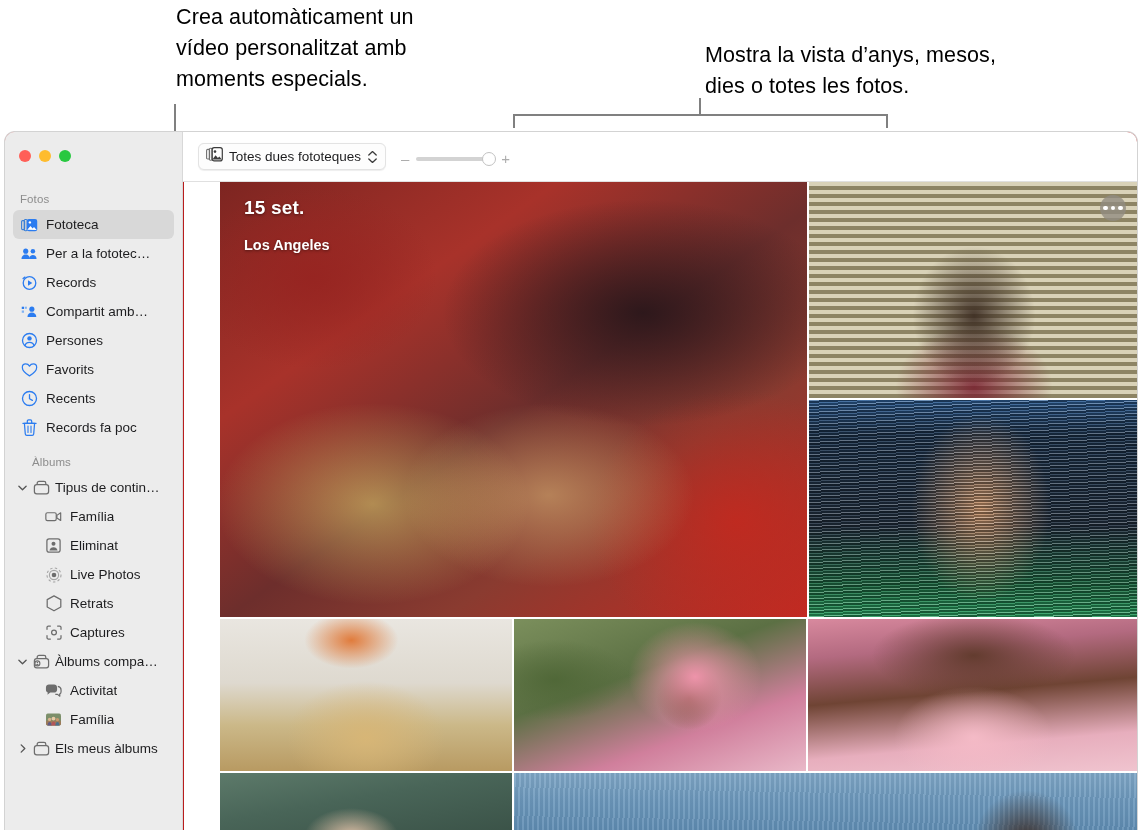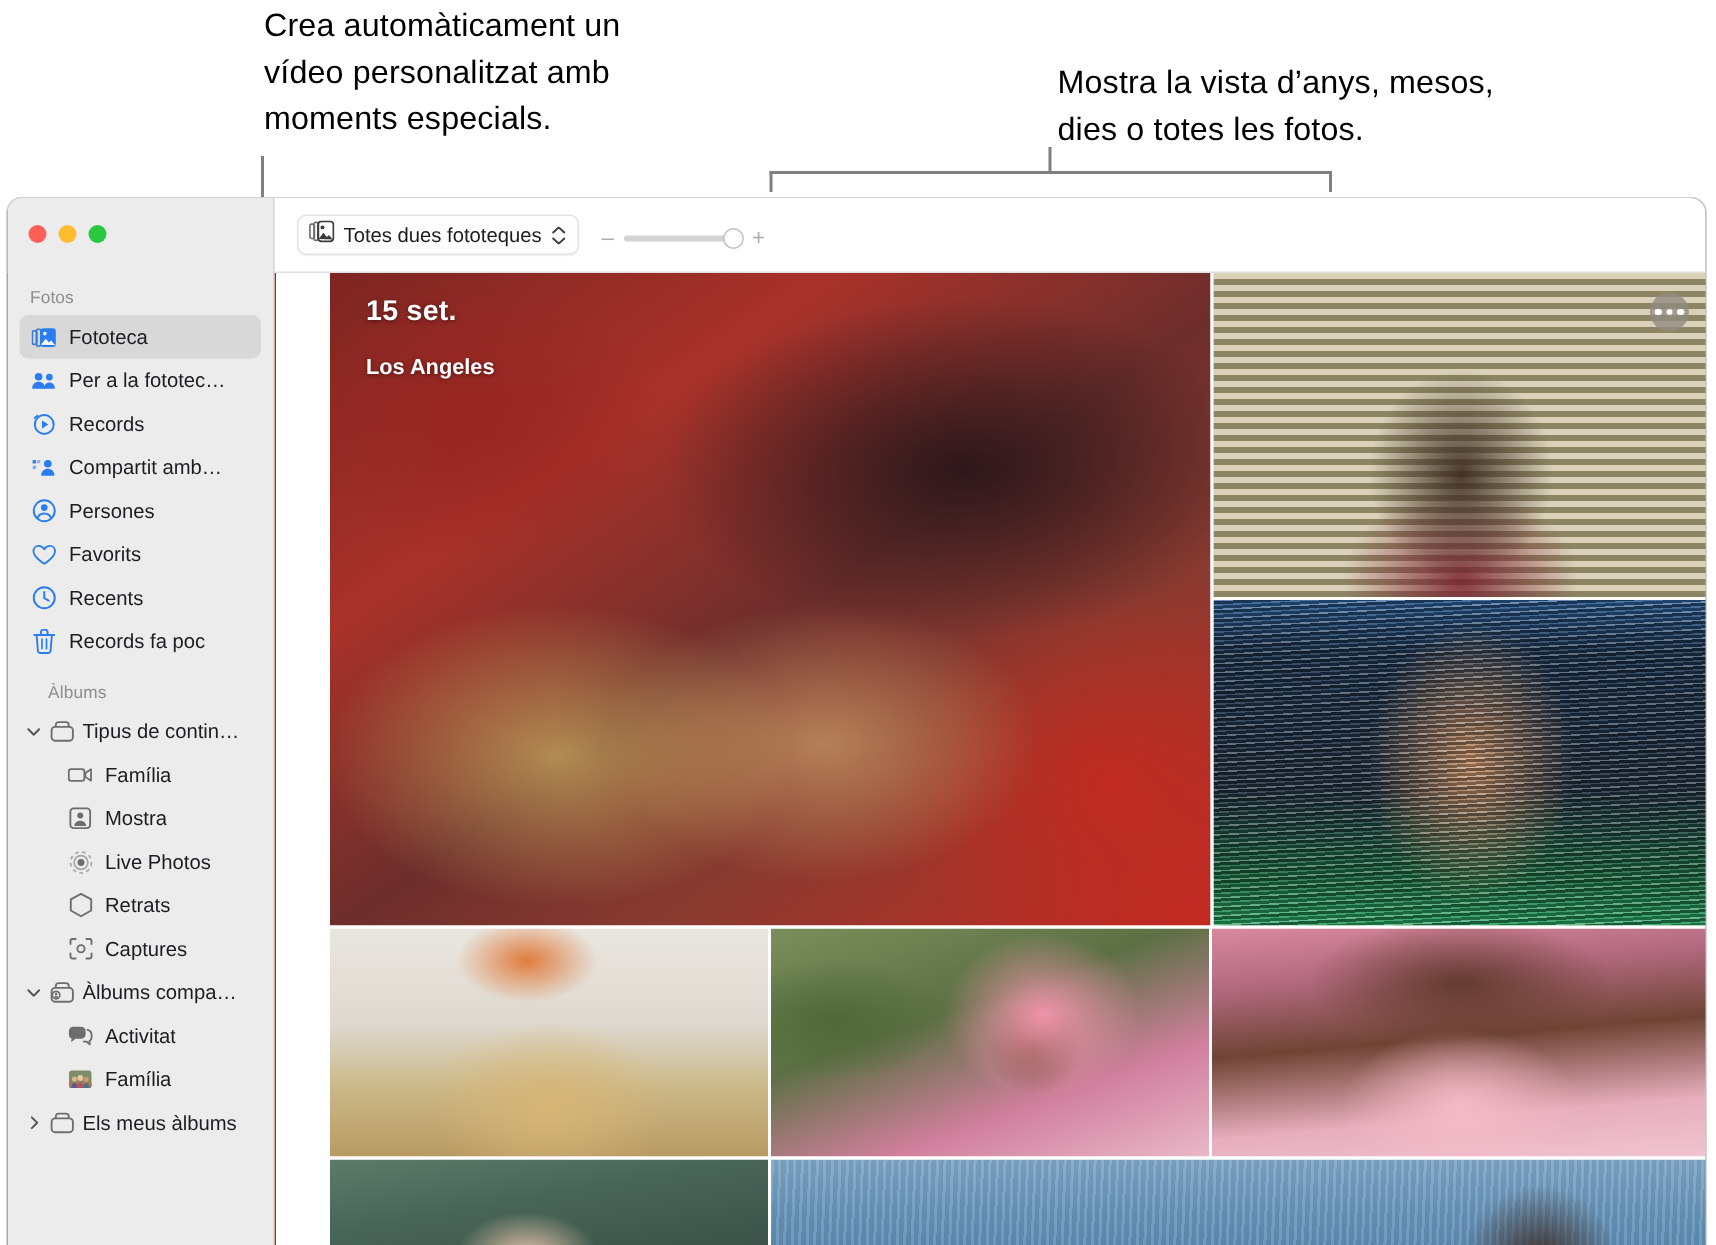--- a/index.html
+++ b/index.html
@@ -379,21 +379,21 @@
       </div>
 
       <div class="sb-item child">
         <span class="sb-ico">
           <svg width="15" height="15" viewBox="0 0 15 15">
             <rect x="0.9" y="0.9" width="13.2" height="13.2" rx="2.2" fill="none" stroke="#6d6d6d" stroke-width="1.25"></rect>
             <circle cx="7.5" cy="5.7" r="2" fill="#6d6d6d"></circle>
             <path d="M3.4 12.6 C3.8 10.3 5.5 9.2 7.5 9.2 C9.5 9.2 11.2 10.3 11.6 12.6 Z" fill="#6d6d6d"></path>
           </svg>
         </span>
-        <span class="sbl">Mostra</span>
+        <span class="sbl">Eliminat</span>
       </div>
 
       <div class="sb-item child">
         <span class="sb-ico">
           <svg width="16" height="16" viewBox="0 0 16 16">
             <circle cx="8" cy="8" r="2.3" fill="#6d6d6d"></circle>
             <circle cx="8" cy="8" r="4.6" fill="none" stroke="#a5a5a5" stroke-width="1.1"></circle>
             <circle cx="8" cy="8" r="7" fill="none" stroke="#a5a5a5" stroke-width="1.1" stroke-dasharray="2.4 2.4"></circle>
           </svg>
         </span>

